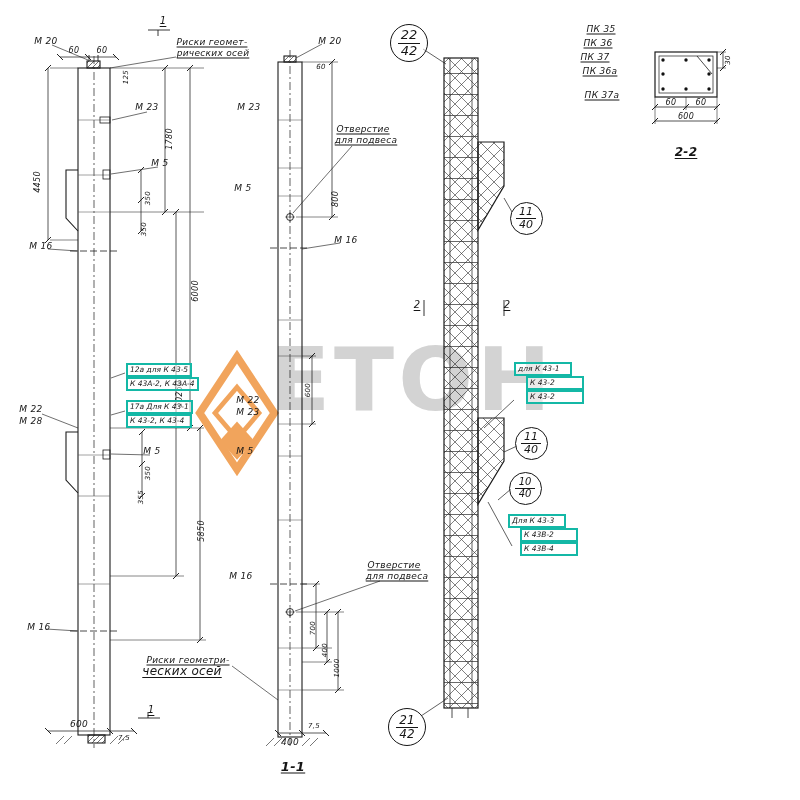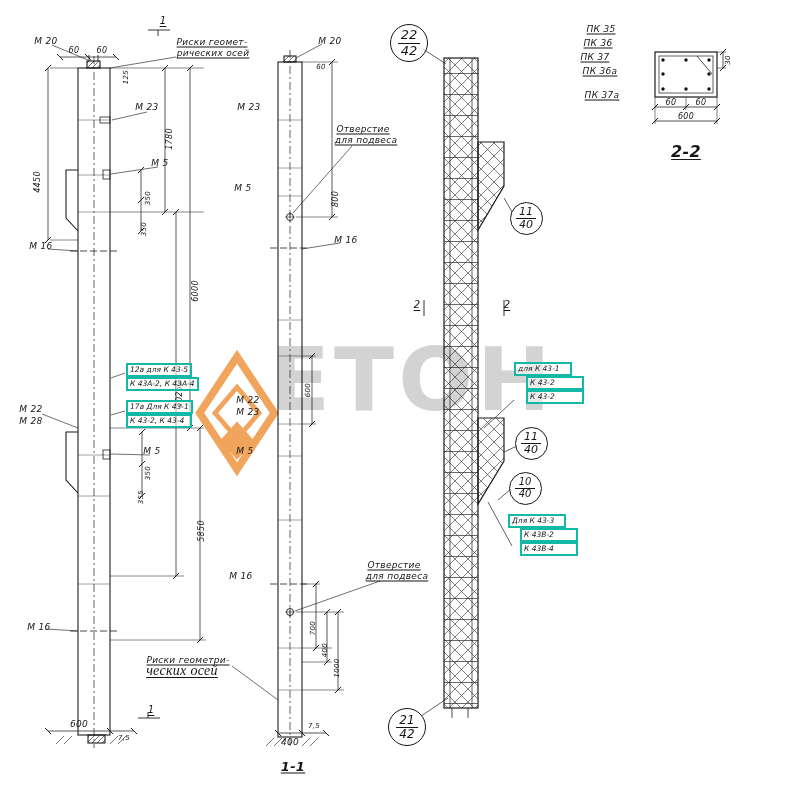--- a/index.html
+++ b/index.html
@@ -183,30 +183,30 @@
       <div class="ann" style="left: 248px; top: 400px; font-size: 9px; transform: translate(-50%, -50%);">М 22</div>
       <div class="ann" style="left: 248px; top: 412px; font-size: 9px; transform: translate(-50%, -50%);">М 23</div>
       <div class="ann" style="left: 245px; top: 451px; font-size: 9px; transform: translate(-50%, -50%);">М 5</div>
       <div class="ann" style="left: 241px; top: 576px; font-size: 9px; transform: translate(-50%, -50%);">М 16</div>
       <div class="ann und" style="left: 394px; top: 565px; font-size: 9px; transform: translate(-50%, -50%);">Отверстие</div>
       <div class="ann und" style="left: 397px; top: 576px; font-size: 9px; transform: translate(-50%, -50%);">для подвеса</div>
       <div class="ann" style="left: 313px; top: 628px; font-size: 7px; transform: translate(-50%, -50%) rotate(-90deg);">700</div>
       <div class="ann" style="left: 325px; top: 650px; font-size: 7px; transform: translate(-50%, -50%) rotate(-90deg);">400</div>
       <div class="ann" style="left: 337px; top: 668px; font-size: 7px; transform: translate(-50%, -50%) rotate(-90deg);">1000</div>
       <div class="ann und" style="left: 188px; top: 660px; font-size: 9px; transform: translate(-50%, -50%);">Риски геометри-</div>
-      <div class="ann und" style="left: 182px; top: 671px; font-size: 14px; transform: translate(-50%, -50%); font-family: Liberation Serif, serif;">ческих осей</div>
+      <div class="ann und" style="left: 182px; top: 671px; font-size: 12px; transform: translate(-50%, -50%);">ческих осей</div>
       <div class="ann" style="left: 290px; top: 742px; font-size: 9px; transform: translate(-50%, -50%);">400</div>
       <div class="ann" style="left: 314px; top: 726px; font-size: 7px; transform: translate(-50%, -50%);">7,5</div>
       <div class="ann und" style="left: 417px; top: 305px; font-size: 10px; transform: translate(-50%, -50%);">2</div>
       <div class="ann und" style="left: 507px; top: 305px; font-size: 10px; transform: translate(-50%, -50%);">2</div>
       <div class="ann" style="left: 728px; top: 60px; font-size: 7px; transform: translate(-50%, -50%) rotate(-90deg);">30</div>
       <div class="ann" style="left: 671px; top: 103px; font-size: 8px; transform: translate(-50%, -50%);">60</div>
       <div class="ann" style="left: 701px; top: 103px; font-size: 8px; transform: translate(-50%, -50%);">60</div>
       <div class="ann" style="left: 686px; top: 117px; font-size: 8px; transform: translate(-50%, -50%);">600</div>
-      <div class="ann und bold" style="left: 686px; top: 152px; font-size: 16px; transform: translate(-50%, -50%); text-decoration: underline;">2-2</div>
+      <div class="ann und bold" style="left: 686px; top: 152px; font-size: 12px; transform: translate(-50%, -50%); text-decoration: underline;">2-2</div>
     </div>
   <div id="pk-layer" class="layer">
       <div class="ann und" style="left: 601px; top: 29px; font-size: 9px; transform: translate(-50%, -50%);">ПК 35</div>
       <div class="ann und" style="left: 598px; top: 43px; font-size: 9px; transform: translate(-50%, -50%);">ПК 36</div>
       <div class="ann und" style="left: 595px; top: 57px; font-size: 9px; transform: translate(-50%, -50%);">ПК 37</div>
       <div class="ann und" style="left: 600px; top: 71px; font-size: 9px; transform: translate(-50%, -50%);">ПК 36а</div>
       <div class="ann und" style="left: 602px; top: 95px; font-size: 9px; transform: translate(-50%, -50%);">ПК 37а</div>
     </div>
   <div id="callout-layer" class="layer">
       <div class="callout" style="left: 390px; top: 24px; width: 38px; height: 38px; font-size: 13px;">

